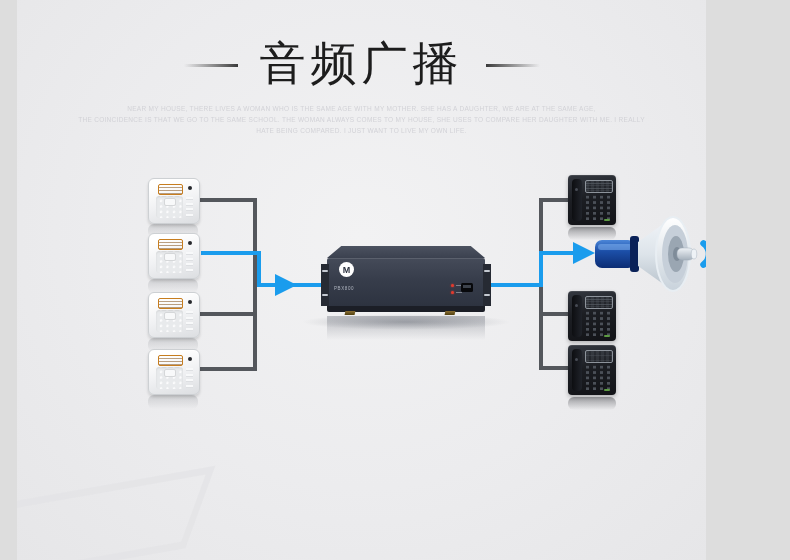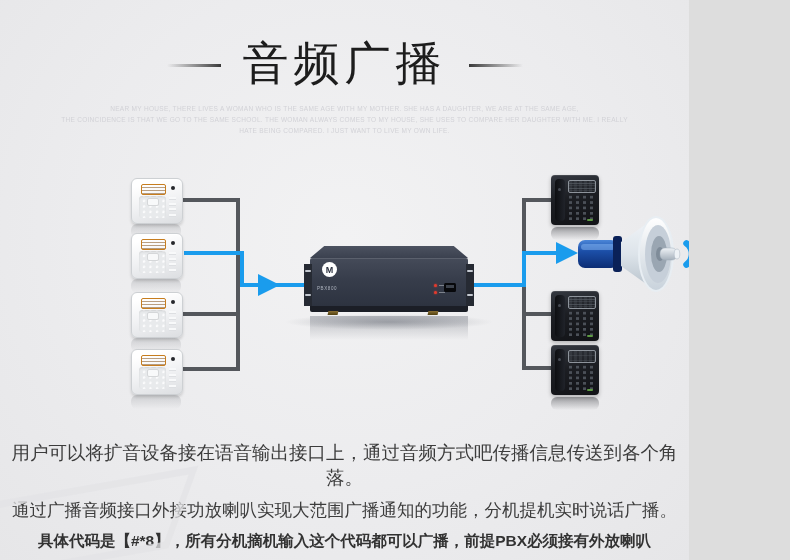--- a/index.html
+++ b/index.html
@@ -1,18 +1,18 @@
 <!DOCTYPE html>
 <html><head>
 <meta charset="utf-8">
 <style>
   html,body{margin:0;padding:0;}
   body{font-family:"Liberation Sans","DejaVu Sans",sans-serif;background:#ddd;}
   #stage{position:relative;width:689px;height:560px;overflow:hidden;
-         background:radial-gradient(ellipse at 50% 42%, #f2f2f3 0%, #ececee 55%, #e6e6e8 100%);}
+         background:radial-gradient(ellipse at 50% 42%, #f2f2f3 0%, #ececee 55%, #e6e6e8 100%);margin-left:17px;}
 
   
   .title-row{position:absolute;top:38px;left:0;width:100%;display:flex;align-items:center;justify-content:center;gap:22px;}
   .title-dash{width:54px;height:3px;margin-top:4px;}
   .title-dash.l{background:linear-gradient(90deg,rgba(90,90,90,0),#3a3a3a);}
   .title-dash.r{background:linear-gradient(270deg,rgba(90,90,90,0),#3a3a3a);}
   h1.page-title{margin:0;font-size:46px;line-height:1.1;font-weight:300;color:#1d1d1d;letter-spacing:5px;}
 
   
   .watermark{position:absolute;top:103px;left:0;width:100%;text-align:center;color:#d2d2d7;}
@@ -252,21 +252,16 @@
       <ellipse cx="101" cy="54" rx="2.8" ry="5" fill="#eef2f6" stroke="#aab5c0" stroke-width="0.5"></ellipse>
     </g>
     <g fill="none" stroke="#1a9ced" stroke-width="6.5" stroke-linecap="round">
       <path d="M 110.5 43.4 A 13 13 0 0 1 110.5 64.6"></path>
       <path d="M 117.6 33.1 A 25.5 25.5 0 0 1 117.6 74.9"></path>
       <path d="M 124.8 22.9 A 38 38 0 0 1 124.8 85.1"></path>
       <path d="M 132 12.6 A 50.5 50.5 0 0 1 132 95.4"></path>
     </g>
   </svg>
 
-  <div class="desc">
-    <p class="d1">用户可以将扩音设备接在语音输出接口上，通过音频方式吧传播信息传送到各个角落。</p>
-    <p class="d2">通过广播音频接口外接功放喇叭实现大范围广播通知的功能，分机提机实时说话广播。</p>
-    <p class="d3">具体代码是【#*8】，所有分机摘机输入这个代码都可以广播，前提PBX必须接有外放喇叭</p>
-  </div>
 
   <div class="corner-quad"></div>
 
 </div>
 
 </body></html>

